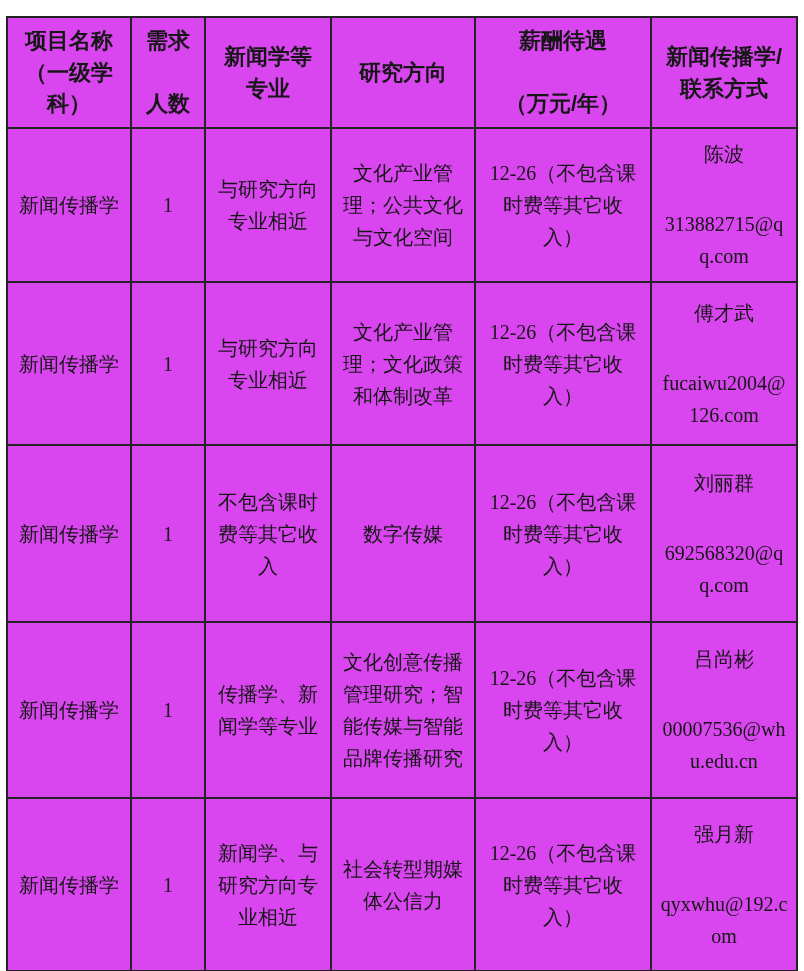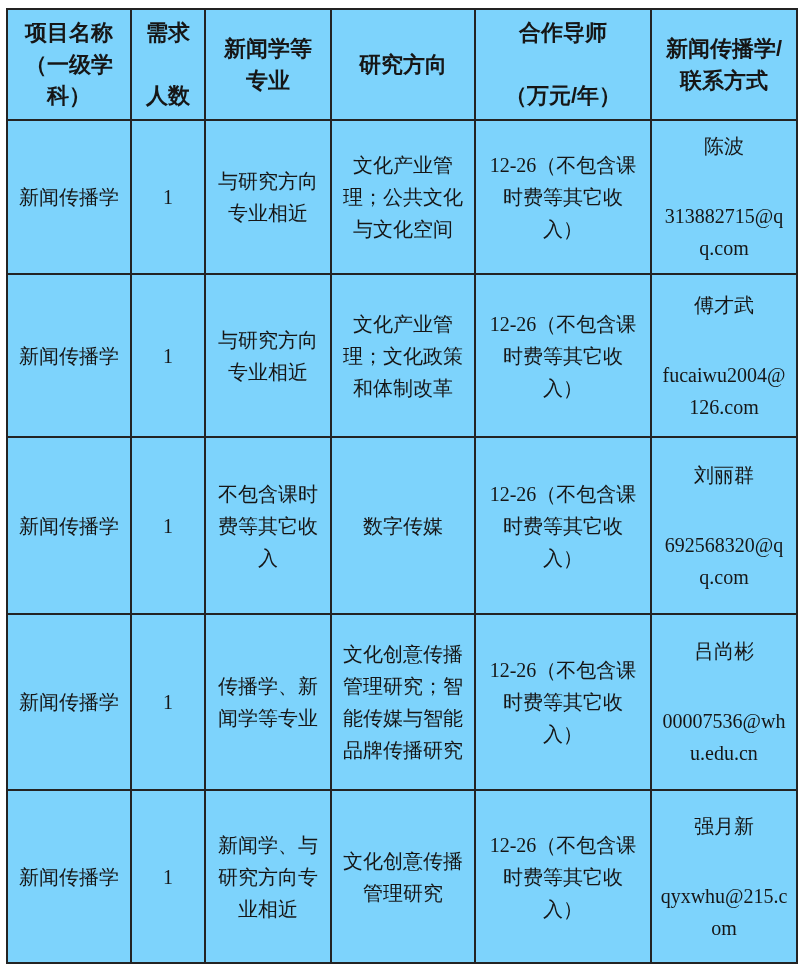--- a/index.html
+++ b/index.html
@@ -10,25 +10,25 @@
   .page {
     position: relative;
     width: 804px;
     height: 971px;
     background: #ffffff;
     overflow: hidden;
   }
   table.recruit {
     position: absolute;
     left: 6px;
-    top: 8px;
+    top: 16px;
     width: 790px;
     border-collapse: collapse;
     table-layout: fixed;
-    background: #7dd3fc;
+    background: #d946ef;
   }
   table.recruit th,
   table.recruit td {
     border: 2px solid #232323;
     text-align: center;
     vertical-align: middle;
     overflow: hidden;
     padding: 2px 8px;
     color: #161616;
   }
@@ -76,21 +76,21 @@
       <col style="width:146px">
     </colgroup>
     <thead>
       <tr class="hdr">
         <th>项目名称（一级学科）</th>
         <th>需求
 
 人数</th>
         <th>新闻学等专业</th>
         <th>研究方向</th>
-        <th>合作导师
+        <th>薪酬待遇
 
 （万元/年）</th>
         <th>新闻传播学/联系方式</th>
       </tr>
     </thead>
     <tbody>
       <tr class="r0">
         <td>新闻传播学</td>
         <td>1</td>
         <td>与研究方向专业相近</td>
@@ -131,22 +131,22 @@
         <td>12-26（不包含课时费等其它收入）</td>
         <td>
           <span class="mentor-name">吕尚彬</span>
           <span class="mentor-email">00007536@whu.edu.cn</span>
         </td>
       </tr>
       <tr class="r4">
         <td>新闻传播学</td>
         <td>1</td>
         <td>新闻学、与研究方向专业相近</td>
-        <td>文化创意传播管理研究</td>
+        <td>社会转型期媒体公信力</td>
         <td>12-26（不包含课时费等其它收入）</td>
         <td>
           <span class="mentor-name">强月新</span>
-          <span class="mentor-email">qyxwhu@215.com</span>
+          <span class="mentor-email">qyxwhu@192.com</span>
         </td>
       </tr>
     </tbody>
   </table>
 </div>
 
 </body></html>

